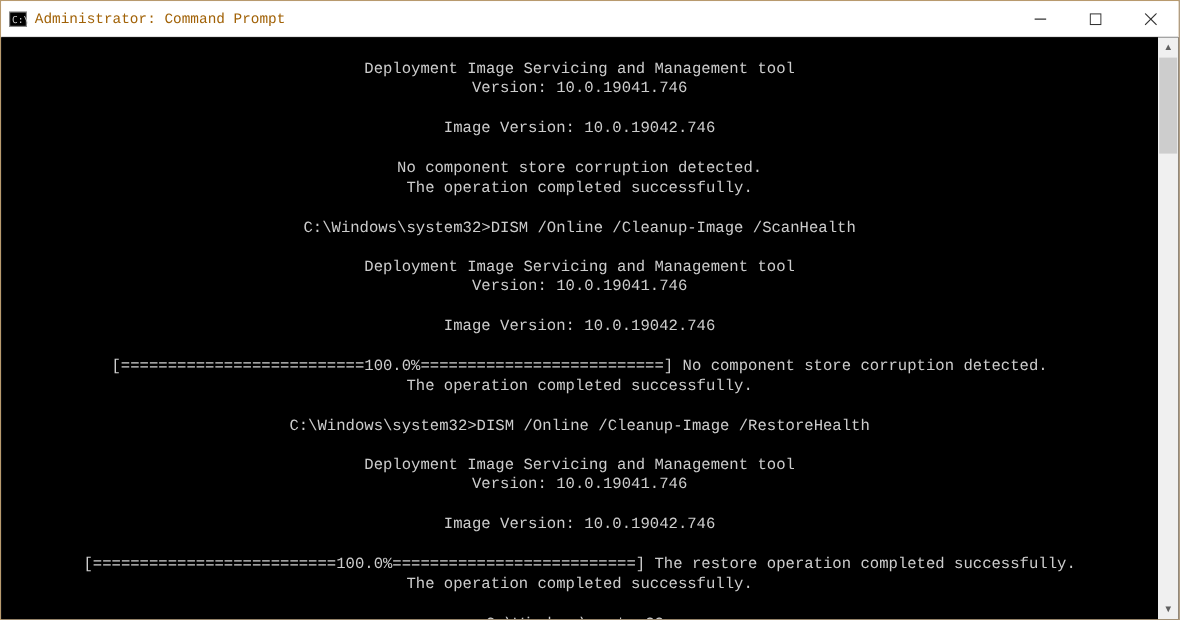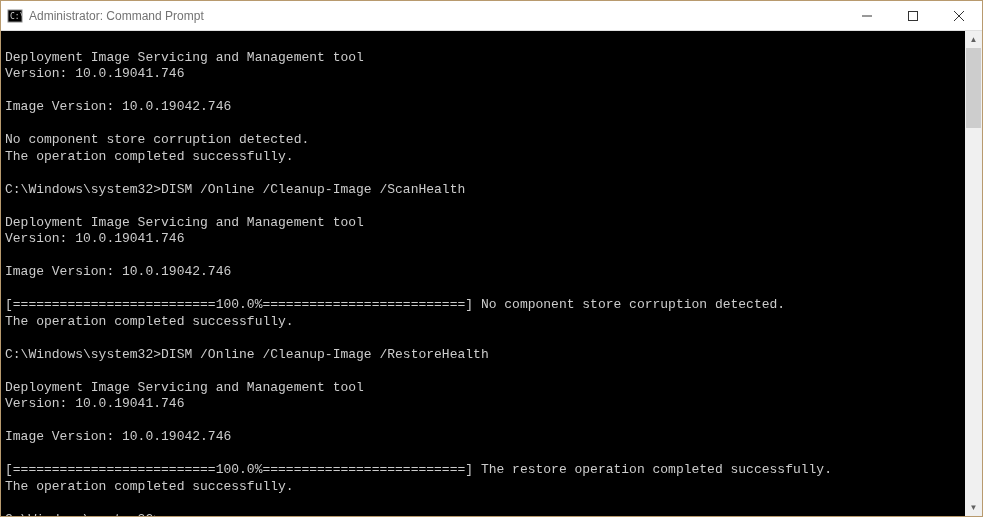--- a/index.html
+++ b/index.html
@@ -33,21 +33,22 @@
     padding-left: 6px;
   }
   .app-icon {
     width: 16px; height: 16px;
     display: flex;
     align-items: center;
     justify-content: center;
   }
   .title-text {
     font-size: 12px;
-    color: #737373;
+    color: #a16207;
+    font-family: Liberation Mono, monospace;
   }
   .win-controls {
     display: flex;
     height: 100%;
   }
   .win-btn {
     width: 46px; height: 100%;
     display: flex;
     align-items: center;
     justify-content: center;
@@ -86,21 +87,21 @@
   }
   .scroll-btn {
     position: absolute;
     left: 0; width: 17px; height: 17px;
     display: flex; align-items: center; justify-content: center;
     color: #606060;
     font-size: 8px;
   }
   .scroll-btn.up { top: 0; }
   .scroll-btn.down { bottom: 0; }
-  .line { display: block; min-height: 16.5px; }
+  .line { display: block; min-height: 16.5px; text-align: center; }
 </style>
 </head>
 <body>
 
 <div class="window">
 
   <div class="titlebar">
     <div class="title-left">
       <span class="app-icon">
         <svg width="16" height="16" viewBox="0 0 16 16">

